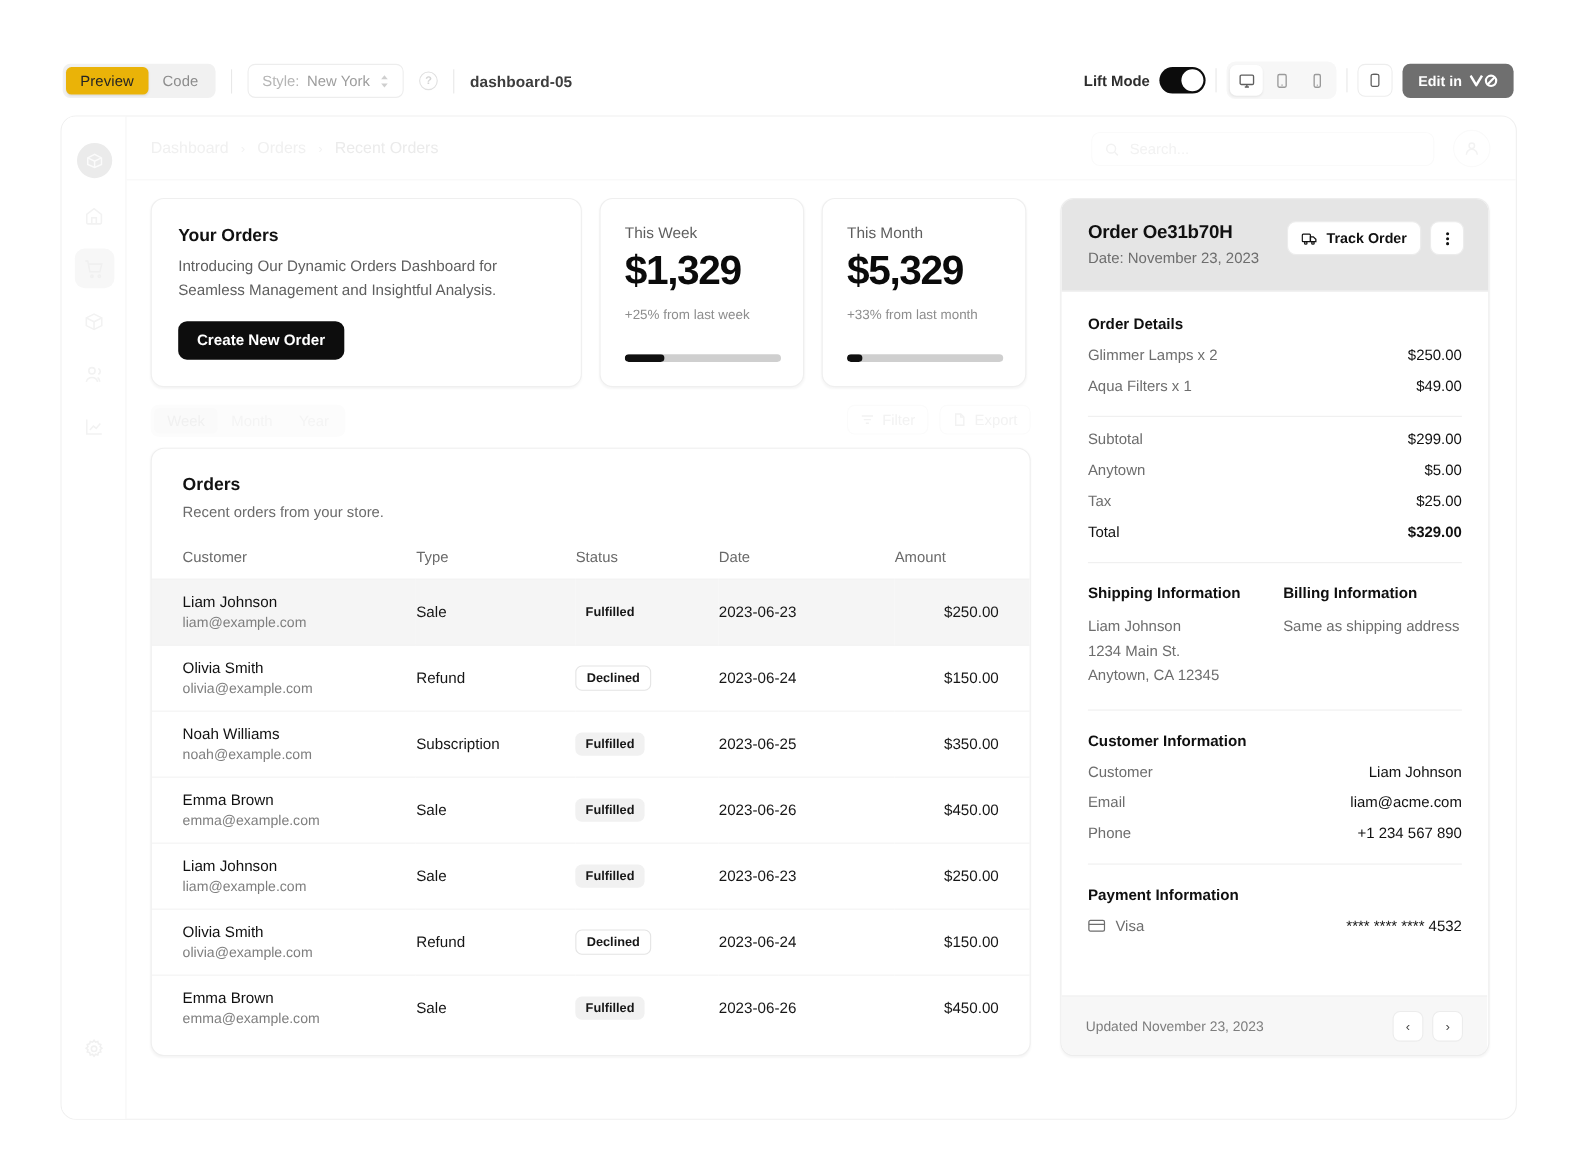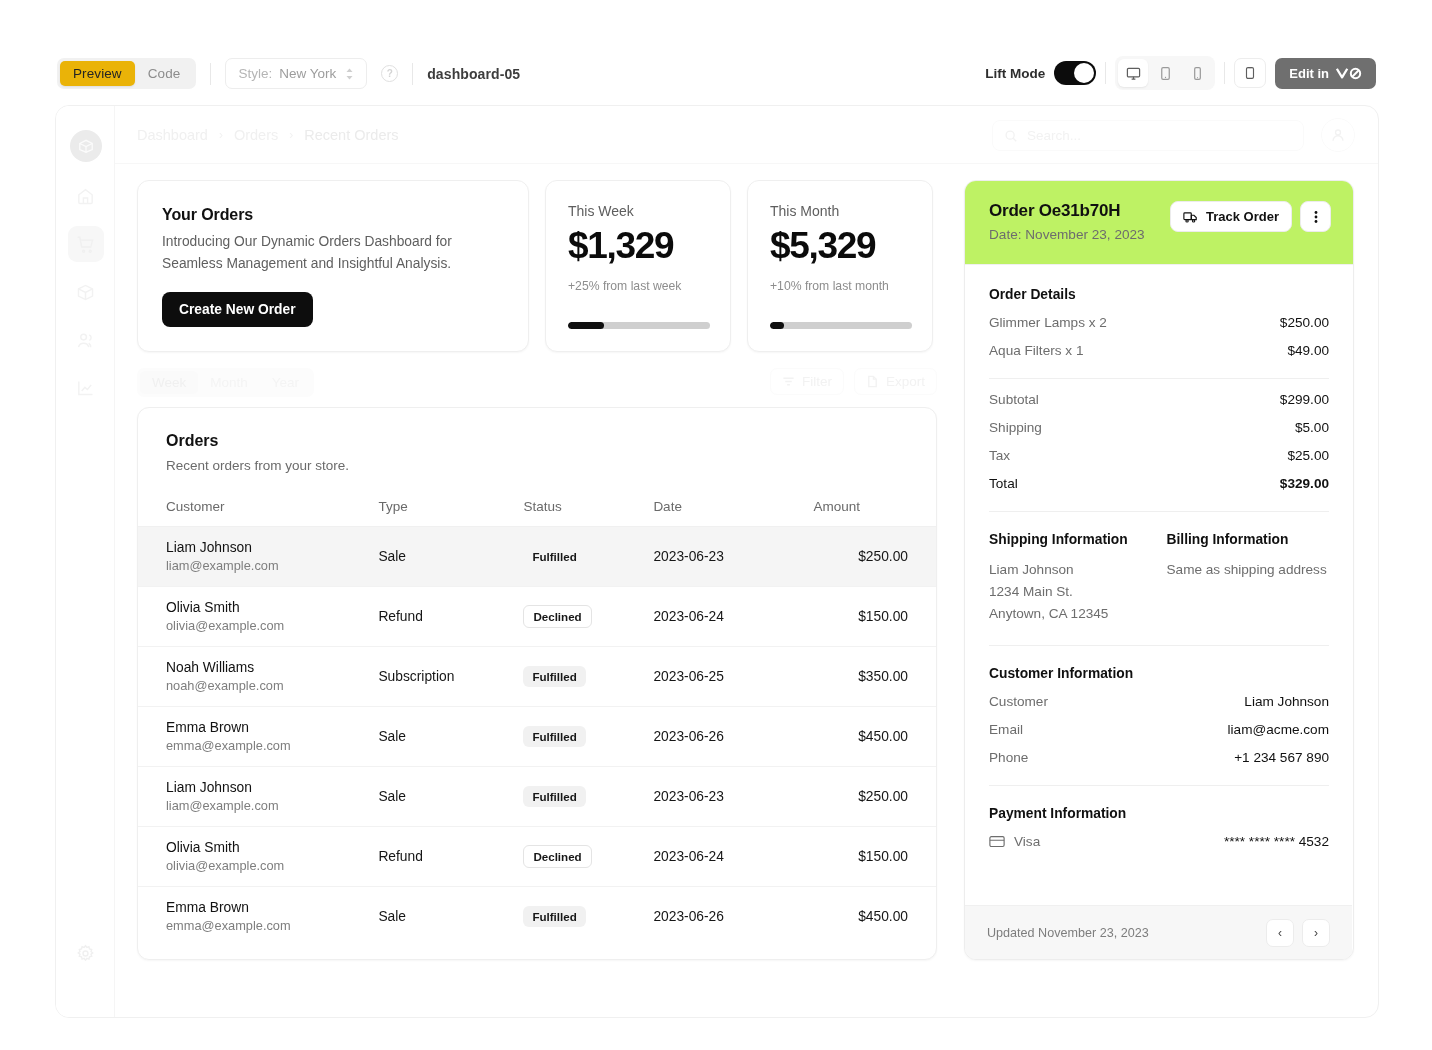--- a/index.html
+++ b/index.html
@@ -177,21 +177,21 @@
   .col-status { width: 130px; }
   .col-date { width: 160px; }
 
   
   .order-panel {
     position: absolute; right: 24px; top: 16px; width: 390px; height: 780px;
     background: #fff; border: 1px solid #ededed; border-radius: 12px; overflow: hidden;
     box-shadow: 0 1px 2px rgba(16,16,16,.04);
   }
   .op-head {
-    background: #bef264; padding: 20px 24px 22px; border-bottom: 1px solid #f0f0f0;
+    background: #e5e5e5; padding: 20px 24px 22px; border-bottom: 1px solid #f0f0f0;
     position: relative;
   }
   .op-id { font-size: 17px; font-weight: 700; color: #101010; letter-spacing: -.2px; }
   .op-date { font-size: 13.6px; color: #6d6d6d; margin-top: 6px; }
   .op-head-actions { position: absolute; right: 22px; top: 20px; display: flex; gap: 8px; align-items: center; }
   .track-btn {
     display: flex; align-items: center; gap: 8px; background: #fff; border: 1px solid #ececec;
     border-radius: 8px; padding: 7px 12px; font-size: 13px; font-weight: 600; color: #111;
   }
   .dots-btn {
@@ -391,21 +391,21 @@
           <div class="stat-value">$1,329</div>
           <div class="stat-sub">+25% from last week</div>
           <div class="bar">
               <i id="bar-week" style="width: 25%;"></i>
             </div>
         </div>
 
         <div class="card stat">
           <div class="stat-label">This Month</div>
           <div class="stat-value">$5,329</div>
-          <div class="stat-sub">+10% from last month</div>
+          <div class="stat-sub">+33% from last month</div>
           <div class="bar">
               <i id="bar-month" style="width: 10%;"></i>
             </div>
         </div>
       </div>
 
       <div class="tabs-row">
         <div class="tabs">
           <div class="tab active">Week</div>
           <div class="tab">Month</div>
@@ -560,21 +560,21 @@
                 <span class="v">$49.00</span>
               </div>
             </div>
           <div class="hr"></div>
           <div id="totals">
               <div class="kv">
                 <span class="k">Subtotal</span>
                 <span class="v">$299.00</span>
               </div>
               <div class="kv">
-                <span class="k">Shipping</span>
+                <span class="k">Anytown</span>
                 <span class="v">$5.00</span>
               </div>
               <div class="kv">
                 <span class="k">Tax</span>
                 <span class="v">$25.00</span>
               </div>
               <div class="kv bold">
                 <span class="k">Total</span>
                 <span class="v">$329.00</span>
               </div>

